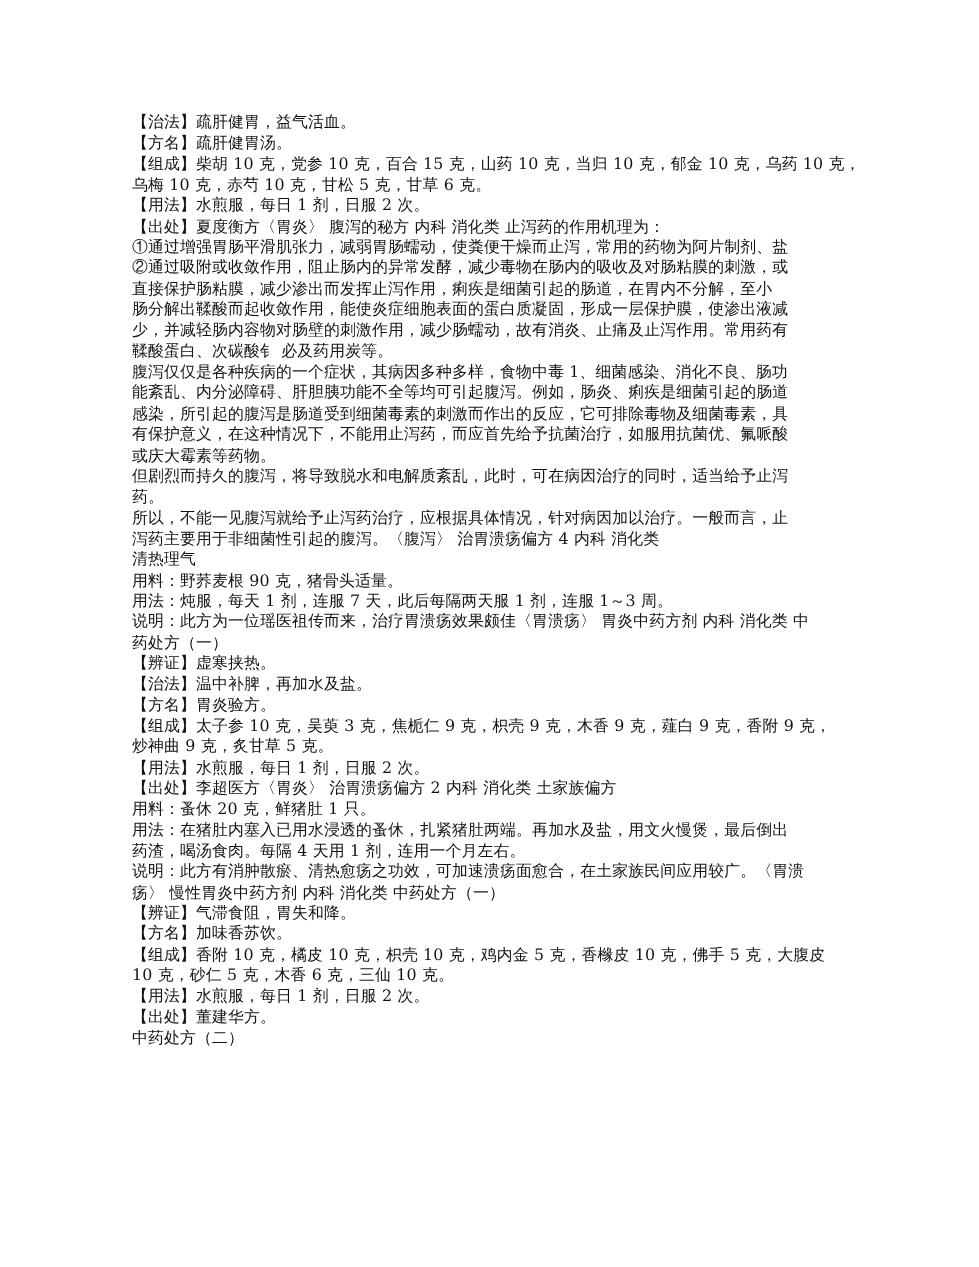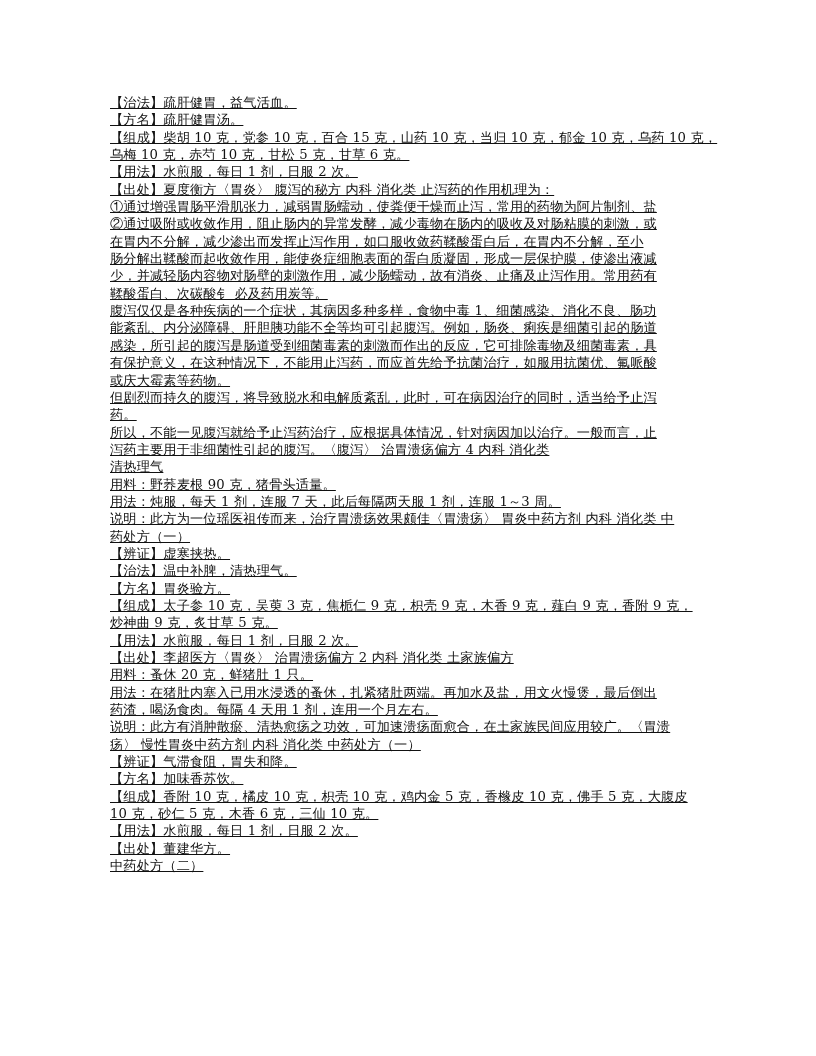--- a/index.html
+++ b/index.html
@@ -13,21 +13,20 @@
     position: relative;
     overflow: hidden;
     font-family: "DejaVu Serif", "Liberation Serif", serif;
     color: #111111;
   }
   .page {
     position: absolute;
     left: 110px;
     top: 94px;
     width: 598px;
-    text-decoration: underline;
   }
   .line {
     font-size: 13.2px;
     line-height: 17.35px;
     height: 17.35px;
     white-space: nowrap;
     letter-spacing: 0.15px;
   }
 </style>
 </head>
@@ -35,40 +34,40 @@
 
 <div class="page">
   <div class="line">【治法】疏肝健胃，益气活血。</div>
   <div class="line">【方名】疏肝健胃汤。</div>
   <div class="line">【组成】柴胡 10 克，党参 10 克，百合 15 克，山药 10 克，当归 10 克，郁金 10 克，乌药 10 克，</div>
   <div class="line">乌梅 10 克，赤芍 10 克，甘松 5 克，甘草 6 克。</div>
   <div class="line">【用法】水煎服，每日 1 剂，日服 2 次。</div>
   <div class="line">【出处】夏度衡方〈胃炎〉 腹泻的秘方  内科  消化类  止泻药的作用机理为：</div>
   <div class="line">①通过增强胃肠平滑肌张力，减弱胃肠蠕动，使粪便干燥而止泻，常用的药物为阿片制剂、盐</div>
   <div class="line">②通过吸附或收敛作用，阻止肠内的异常发酵，减少毒物在肠内的吸收及对肠粘膜的刺激，或</div>
-  <div class="line">在胃内不分解，减少渗出而发挥止泻作用，如口服收敛药鞣酸蛋白后，在胃内不分解，至小</div>
+  <div class="line">直接保护肠粘膜，减少渗出而发挥止泻作用，痢疾是细菌引起的肠道，在胃内不分解，至小</div>
   <div class="line">肠分解出鞣酸而起收敛作用，能使炎症细胞表面的蛋白质凝固，形成一层保护膜，使渗出液减</div>
   <div class="line">少，并减轻肠内容物对肠壁的刺激作用，减少肠蠕动，故有消炎、止痛及止泻作用。常用药有</div>
   <div class="line">鞣酸蛋白、次碳酸钅 必及药用炭等。</div>
   <div class="line">腹泻仅仅是各种疾病的一个症状，其病因多种多样，食物中毒 1、细菌感染、消化不良、肠功</div>
   <div class="line">能紊乱、内分泌障碍、肝胆胰功能不全等均可引起腹泻。例如，肠炎、痢疾是细菌引起的肠道</div>
   <div class="line">感染，所引起的腹泻是肠道受到细菌毒素的刺激而作出的反应，它可排除毒物及细菌毒素，具</div>
   <div class="line">有保护意义，在这种情况下，不能用止泻药，而应首先给予抗菌治疗，如服用抗菌优、氟哌酸</div>
   <div class="line">或庆大霉素等药物。</div>
   <div class="line">但剧烈而持久的腹泻，将导致脱水和电解质紊乱，此时，可在病因治疗的同时，适当给予止泻</div>
   <div class="line">药。</div>
   <div class="line">所以，不能一见腹泻就给予止泻药治疗，应根据具体情况，针对病因加以治疗。一般而言，止</div>
   <div class="line">泻药主要用于非细菌性引起的腹泻。〈腹泻〉 治胃溃疡偏方 4  内科  消化类</div>
   <div class="line">清热理气</div>
   <div class="line">用料：野荞麦根 90 克，猪骨头适量。</div>
   <div class="line">用法：炖服，每天 1 剂，连服 7 天，此后每隔两天服 1 剂，连服 1～3 周。</div>
   <div class="line">说明：此方为一位瑶医祖传而来，治疗胃溃疡效果颇佳〈胃溃疡〉 胃炎中药方剂  内科  消化类  中</div>
   <div class="line">药处方（一）</div>
   <div class="line">【辨证】虚寒挟热。</div>
-  <div class="line">【治法】温中补脾，清热理气。</div>
+  <div class="line">【治法】温中补脾，再加水及盐。</div>
   <div class="line">【方名】胃炎验方。</div>
   <div class="line">【组成】太子参 10 克，吴萸 3 克，焦栀仁 9 克，枳壳 9 克，木香 9 克，薤白 9 克，香附 9 克，</div>
   <div class="line">炒神曲 9 克，炙甘草 5 克。</div>
   <div class="line">【用法】水煎服，每日 1 剂，日服 2 次。</div>
   <div class="line">【出处】李超医方〈胃炎〉 治胃溃疡偏方 2  内科  消化类  土家族偏方</div>
   <div class="line">用料：蚤休 20 克，鲜猪肚 1 只。</div>
   <div class="line">用法：在猪肚内塞入已用水浸透的蚤休，扎紧猪肚两端。再加水及盐，用文火慢煲，最后倒出</div>
   <div class="line">药渣，喝汤食肉。每隔 4 天用 1 剂，连用一个月左右。</div>
   <div class="line">说明：此方有消肿散瘀、清热愈疡之功效，可加速溃疡面愈合，在土家族民间应用较广。〈胃溃</div>
   <div class="line">疡〉 慢性胃炎中药方剂  内科  消化类  中药处方（一）</div>

